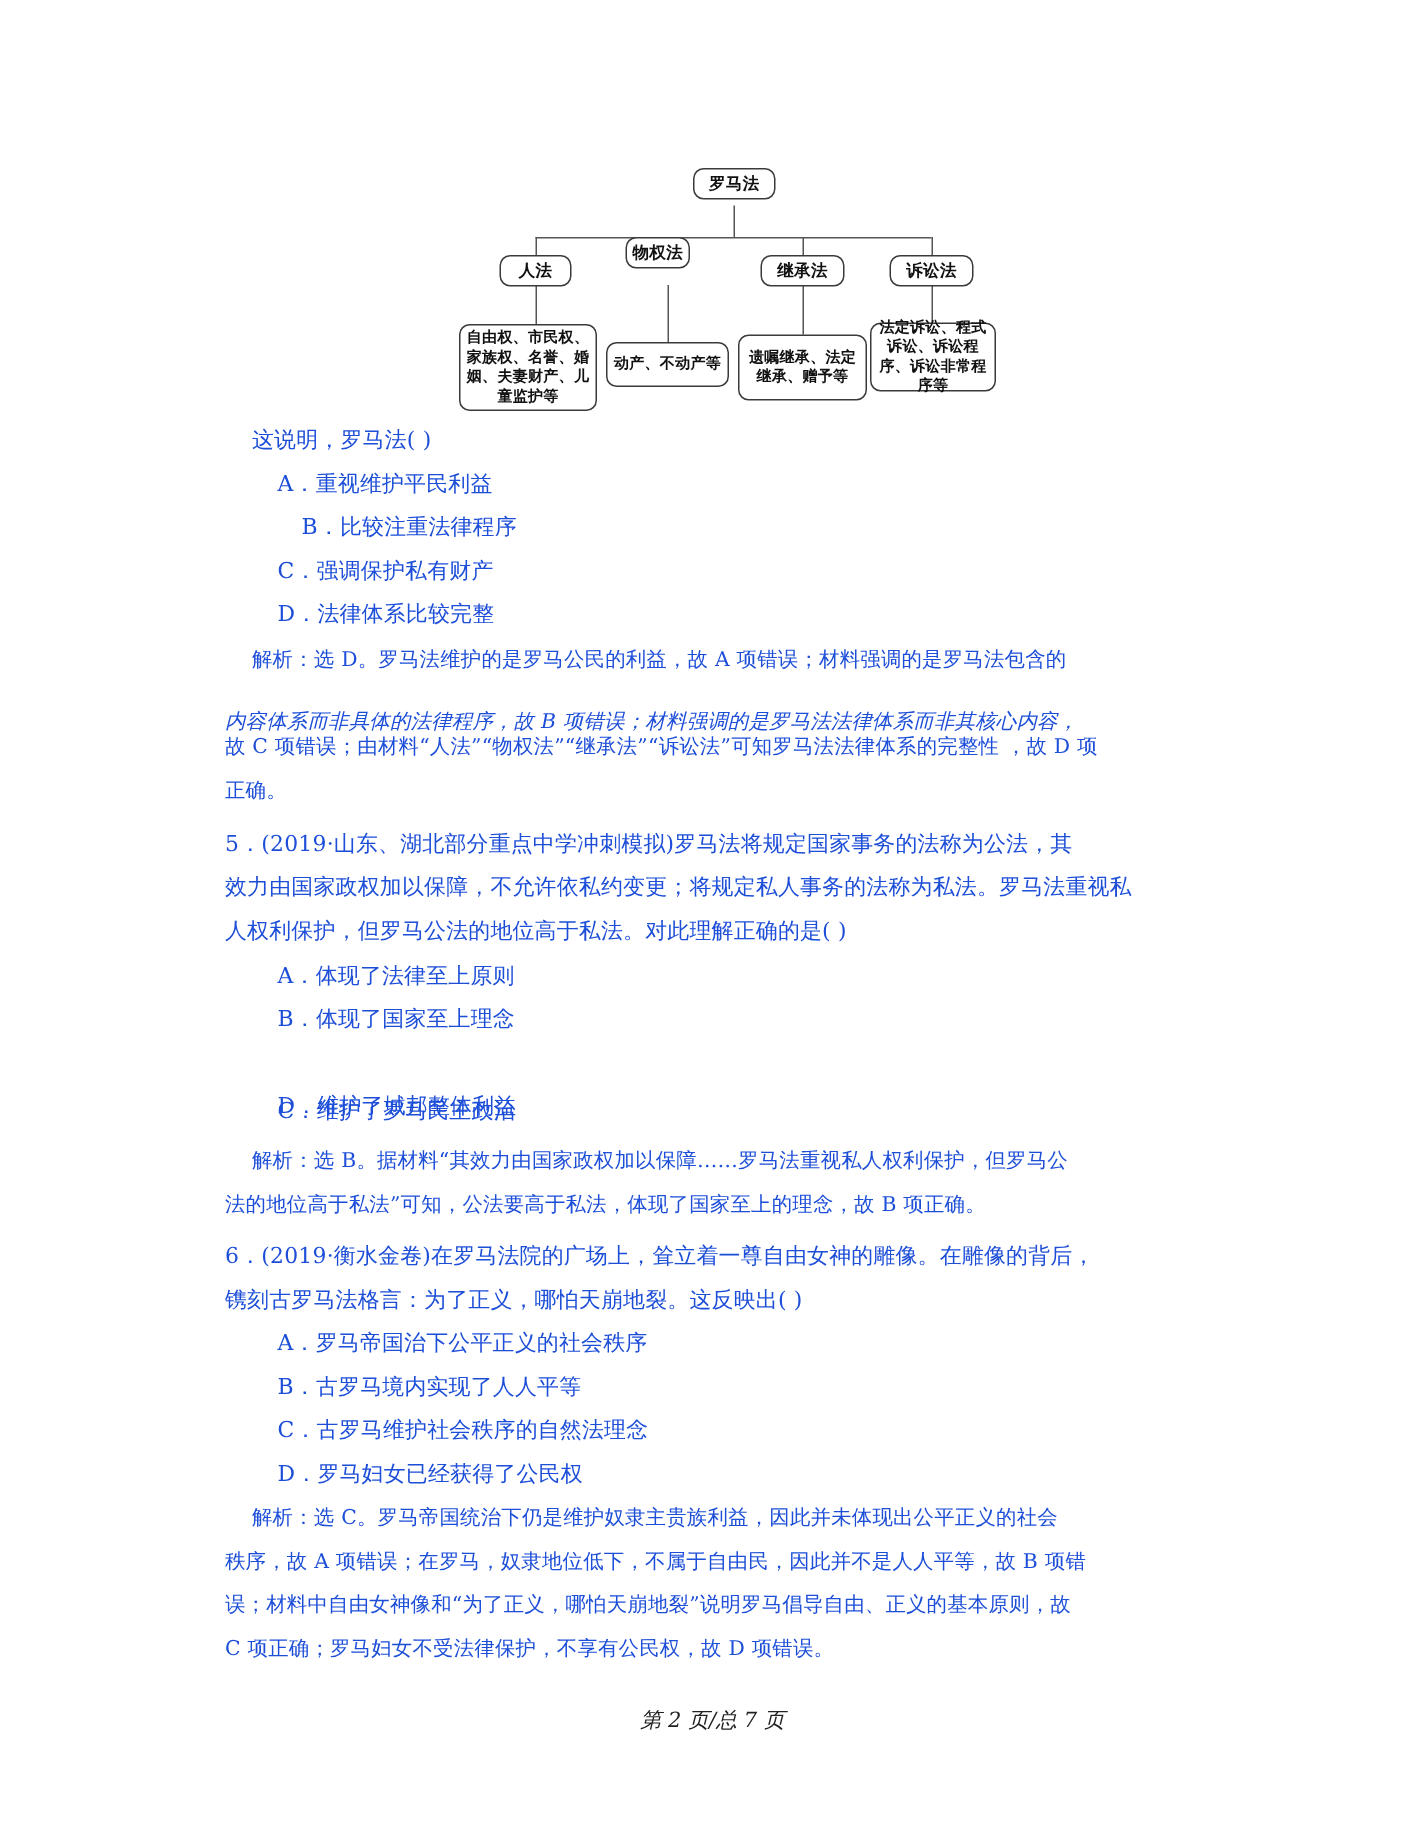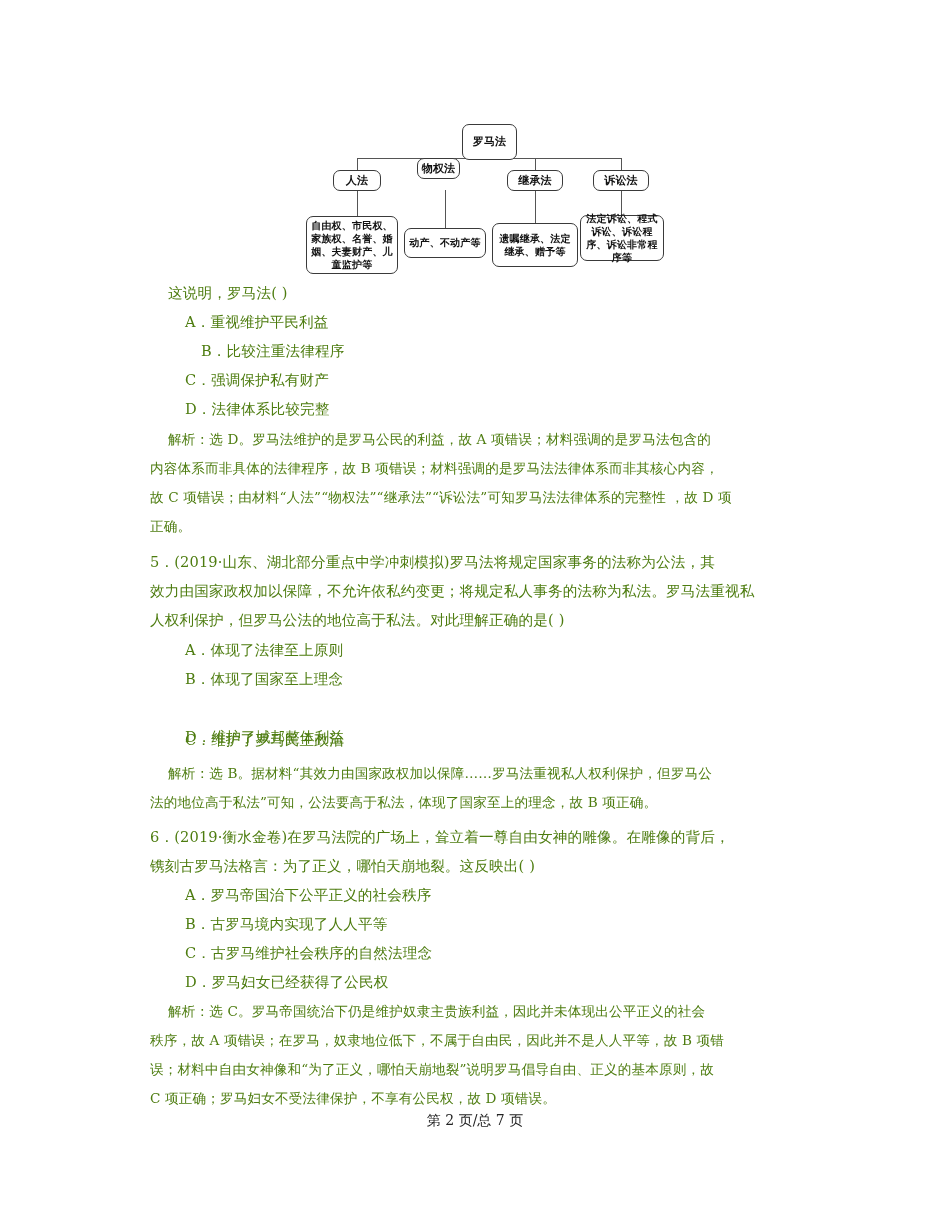--- a/index.html
+++ b/index.html
@@ -63,21 +63,21 @@
     background: #555;
   }
   .dline.v { width: 1px; }
   .dline.h { height: 1px; }
 
   
   .txt {
     position: absolute;
     font-family: "DejaVu Serif", "Liberation Serif", serif;
     font-size: 14.6px;
-    color: #4d7c0f;
+    color: #1d4ed8;
     white-space: nowrap;
     letter-spacing: 0.15px;
   }
   .stem {
     left: 168px;
   }
   .opt {
     left: 185px;
   }
   .ana {
@@ -93,26 +93,27 @@
   }
   .cont {
     left: 150px;
     font-size: 14.6px;
   }
 
   
   .footer {
     position: absolute;
     left: 0;
-    top: 1112px;
+    top: 1138px;
     width: 950px;
     text-align: center;
     font-family: "DejaVu Serif", "Liberation Serif", serif;
     font-size: 14px;
     color: #222;
+    font-style: italic;
   }
 </style>
 </head>
 <body>
 
 <div class="page">
 
   <div class="diagram">
 
     <div class="dline v" style="left:194px; top:25px; height:21px;"></div>
@@ -121,42 +122,42 @@
     <div class="dline v" style="left:62px; top:46px; height:12px;"></div>
     <div class="dline v" style="left:150px; top:46px; height:12px;"></div>
     <div class="dline v" style="left:240px; top:46px; height:12px;"></div>
     <div class="dline v" style="left:326px; top:46px; height:12px;"></div>
 
     <div class="dline v" style="left:62px; top:78px; height:26px;"></div>
     <div class="dline v" style="left:150px; top:78px; height:38px;"></div>
     <div class="dline v" style="left:240px; top:78px; height:33px;"></div>
     <div class="dline v" style="left:326px; top:78px; height:25px;"></div>
 
-    <div class="dbox lvl1" style="left:167px; top:12px; width:55px; height:36px;">罗马法</div>
+    <div class="dbox lvl1" style="left:167px; top:0; width:55px; height:21px;">罗马法</div>
 
     <div class="dbox lvl2" style="left:38px; top:58px; width:48px; height:21px;">人法</div>
     <div class="dbox lvl2" style="left:122px; top:46px; width:43px; height:21px;">物权法</div>
     <div class="dbox lvl2" style="left:212px; top:58px; width:56px; height:21px;">继承法</div>
     <div class="dbox lvl2" style="left:298px; top:58px; width:56px; height:21px;">诉讼法</div>
 
     <div class="dbox leaf" style="left:11px; top:104px; width:92px; height:58px;">自由权、市民权、家族权、名誉、婚姻、夫妻财产、儿童监护等</div>
     <div class="dbox leaf" style="left:109px; top:116px; width:82px; height:30px;">动产、不动产等</div>
     <div class="dbox leaf" style="left:197px; top:111px; width:86px; height:44px;">遗嘱继承、法定继承、赠予等</div>
     <div class="dbox leaf" style="left:285px; top:103px; width:84px; height:46px;">法定诉讼、程式诉讼、诉讼程序、诉讼非常程序等</div>
   </div>
 
   <div class="txt stem" style="top:284px;">这说明，罗马法(       )</div>
 
   <div class="txt opt" style="top:313px;">A．重视维护平民利益</div>
   <div class="txt opt" style="top:342px;margin-left:16px;">B．比较注重法律程序</div>
   <div class="txt opt" style="top:371px;">C．强调保护私有财产</div>
   <div class="txt opt" style="top:400px;">D．法律体系比较完整</div>
 
   <div class="txt ana" style="top:431px;">解析：选 D。罗马法维护的是罗马公民的利益，故 A 项错误；材料强调的是罗马法包含的</div>
-  <div class="txt ana ind" style="top:460px;">内容体系而非具体的法律程序，故 B 项错误；材料强调的是罗马法法律体系而非其核心内容，</div>
+  <div class="txt ana ind" style="top:472px;font-style:italic;">内容体系而非具体的法律程序，故 B 项错误；材料强调的是罗马法法律体系而非其核心内容，</div>
   <div class="txt ana ind" style="top:489px;">故 C 项错误；由材料“人法”“物权法”“继承法”“诉讼法”可知罗马法法律体系的完整性 ，故 D 项</div>
   <div class="txt ana ind" style="top:518px;">正确。</div>
 
   <div class="txt qnum" style="top:553px;">5．(2019·山东、湖北部分重点中学冲刺模拟)罗马法将规定国家事务的法称为公法，其</div>
   <div class="txt cont" style="top:582px;">效力由国家政权加以保障，不允许依私约变更；将规定私人事务的法称为私法。罗马法重视私</div>
   <div class="txt cont" style="top:611px;">人权利保护，但罗马公法的地位高于私法。对此理解正确的是(       )</div>
 
   <div class="txt opt" style="top:641px;">A．体现了法律至上原则</div>
   <div class="txt opt" style="top:670px;">B．体现了国家至上理念</div>
   <div class="txt opt" style="top:699px;margin-top:32px;">C．维护了罗马民主政治</div>

